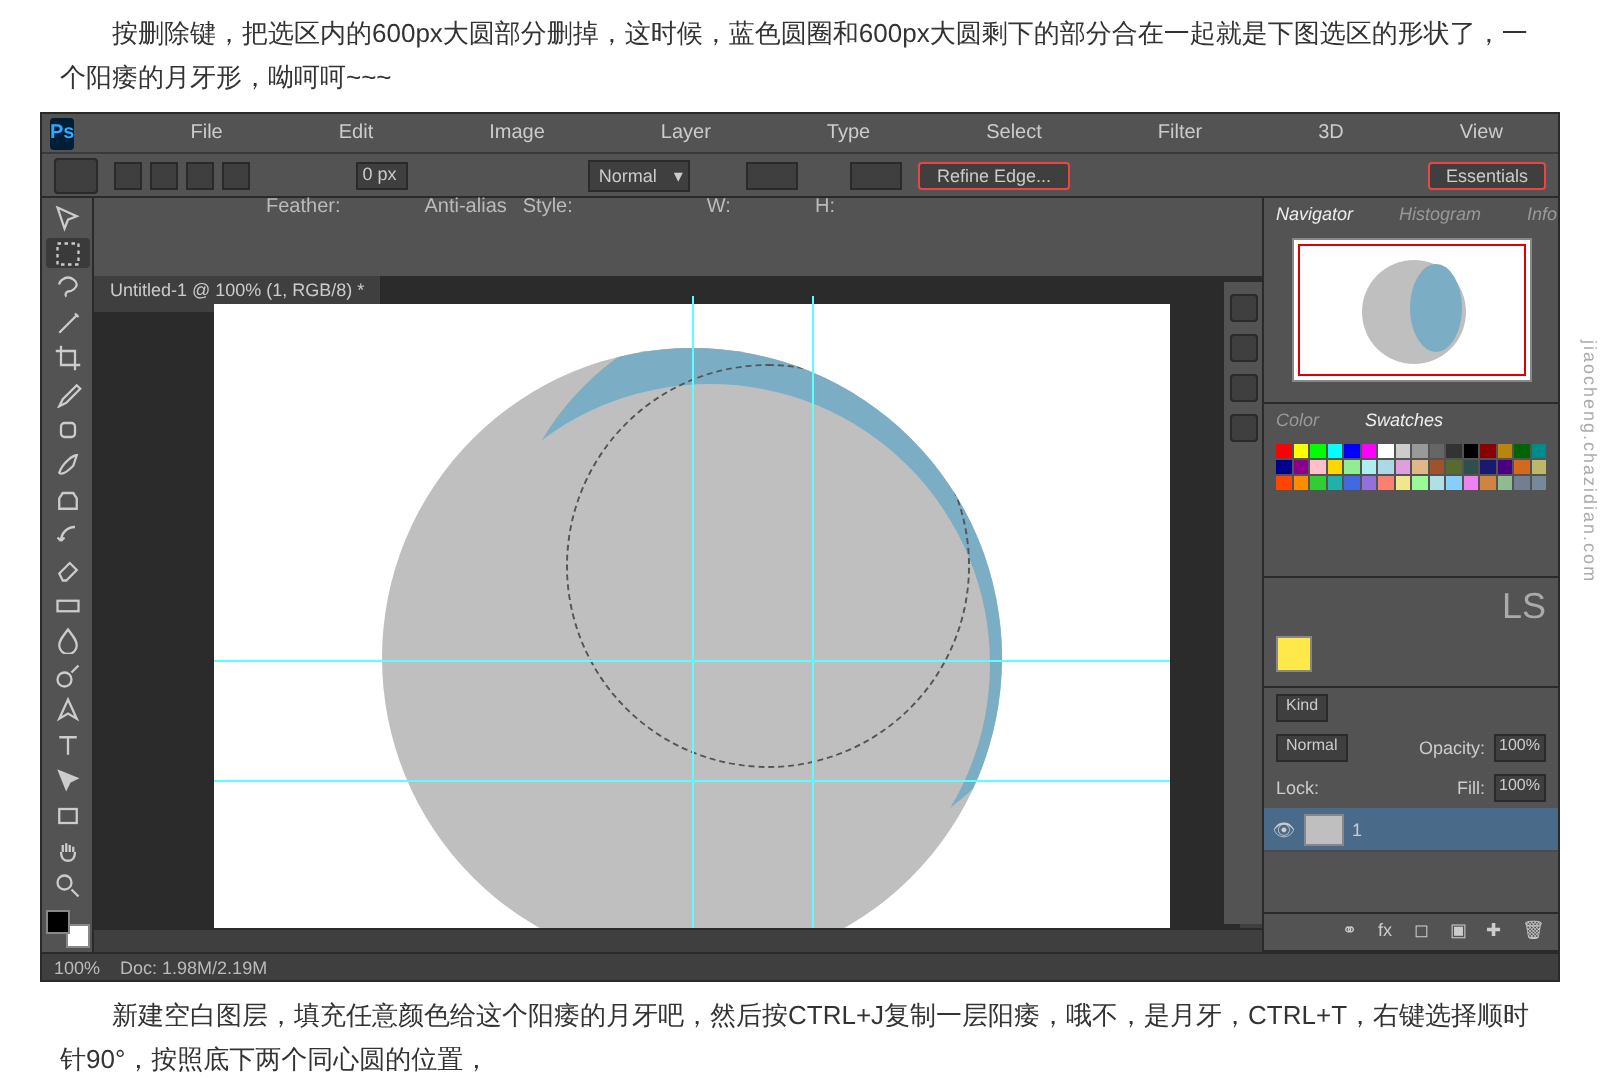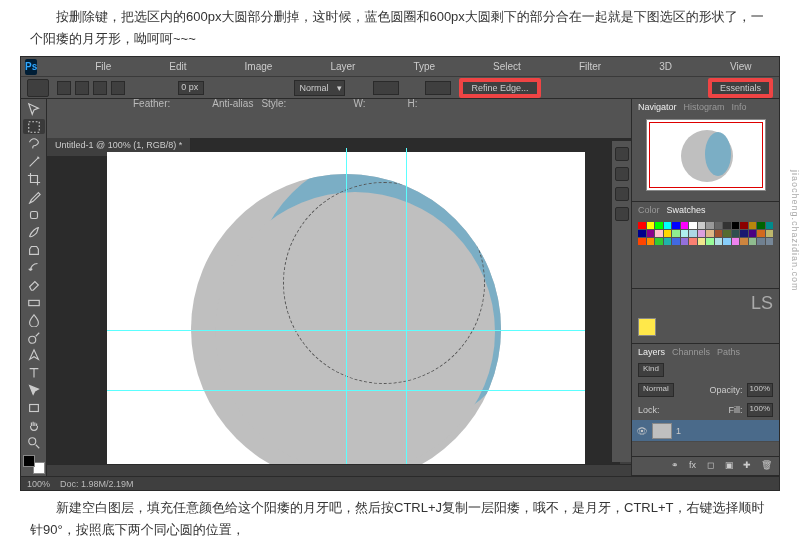--- a/index.html
+++ b/index.html
@@ -14,21 +14,21 @@
   .menu-item { cursor: default; padding-left: 48px; }
   
   .optionsbar { height: 22px; background: #535353; display: flex; align-items: center; gap: 8px; padding: 0 6px; border-bottom: 1px solid #2a2a2a; }
   .opt-icon { width: 22px; height: 18px; background: #3f3f3f; border: 1px solid #2a2a2a; border-radius: 2px; }
   .opt-segment { display: flex; gap: 4px; }
   .opt-square { width: 14px; height: 14px; background: #3f3f3f; border: 1px solid #2a2a2a; }
   .opt-label { color: #bbb; margin-top: 31px; }
   .opt-input { width: 26px; height: 14px; background: #3f3f3f; border: 1px solid #2a2a2a; color: #ccc; font-size: 9px; padding: 0 2px; }
   .opt-select { height: 16px; background: #3f3f3f; border: 1px solid #2a2a2a; color: #ccc; font-size: 9px; padding: 0 16px 0 4px; display: flex; align-items: center; position: relative; }
   .opt-select::after { content: "▾"; position: absolute; right: 3px; }
-  .opt-btn { padding: 1px 8px; background: #3f3f3f; border: 4px solid #ef4444; color: #ccc; font-size: 9px; border-radius: 2px; }
+  .opt-btn { padding: 1px 8px; background: #3f3f3f; border: 1px solid #ef4444; color: #ccc; font-size: 9px; border-radius: 2px; }
   .spacer { flex: 1; }
   .window-controls { display: flex; gap: 2px; }
   .wc-btn { width: 30px; height: 14px; background: #3f3f3f; border: 1px solid #2a2a2a; display: flex; align-items: center; justify-content: center; font-size: 8px; }
   
   .main { position: absolute; top: 42px; left: 0; right: 0; bottom: 14px; display: flex; }
   
   .toolbar { width: 26px; background: #535353; border-right: 1px solid #2a2a2a; padding: 2px 0; display: flex; flex-direction: column; align-items: center; gap: 2px; }
   .tool { width: 22px; height: 18px; display: flex; align-items: center; justify-content: center; border-radius: 2px; color: #ccc; }
   .tool.active { background: #3a3a3a; }
   .tool svg { width: 14px; height: 14px; stroke: #ccc; fill: none; stroke-width: 1.3; }
@@ -53,21 +53,21 @@
   .guide-h.g1 { top: 178px; }
   .guide-h.g2 { top: 238px; }
   
   .scrollbar-h { position: absolute; bottom: 0; left: 0; right: 0; height: 12px; background: #3f3f3f; border-top: 1px solid #2a2a2a; }
   .scrollbar-v { position: absolute; top: 18px; right: 0; bottom: 12px; width: 12px; background: #3f3f3f; border-left: 1px solid #2a2a2a; }
   
   .rightcol { width: 148px; background: #535353; border-left: 1px solid #2a2a2a; display: flex; flex-direction: column; }
   .iconstrip { position: absolute; top: 42px; right: 148px; width: 20px; bottom: 14px; background: #535353; border-left: 1px solid #2a2a2a; display: flex; flex-direction: column; align-items: center; padding-top: 6px; gap: 6px; }
   .iconstrip .ic { width: 14px; height: 14px; background: #3f3f3f; border: 1px solid #2a2a2a; border-radius: 2px; }
   .panel { border-bottom: 1px solid #2a2a2a; }
-  .panel-tabs { display: flex; gap: 7px; padding: 3px 6px; font-size: 9px; color: #999; }
+  .panel-tabs { display: flex; gap: 23px; padding: 3px 6px; font-size: 9px; color: #999; font-style: italic; }
   .panel-tabs .active { color: #eee; }
   .navigator-body { height: 86px; position: relative; padding: 4px; }
   .nav-thumb { width: 120px; height: 72px; background: #fff; margin: 0 auto; border: 1px solid #888; position: relative; }
   .nav-thumb .mini-circle { position: absolute; width: 52px; height: 52px; border-radius: 50%; background: #bfbfbf; left: 34px; top: 10px; }
   .nav-thumb .mini-blue { position: absolute; width: 26px; height: 44px; border-radius: 50% / 50%; background: #7baec5; left: 58px; top: 12px; }
   .nav-thumb .viewbox { position: absolute; inset: 2px; border: 1px solid #d00; }
   .swatches-body { height: 70px; padding: 4px 6px; }
   .swatch-grid { display: grid; grid-template-columns: repeat(16, 1fr); gap: 1px; width: 100%; max-width: 136px; }
   .swatch-grid div { height: 7px; }
   .libraries-body { height: 54px; position: relative; padding: 4px 6px; font-size: 9px; color: #999; display:flex; flex-direction:column; gap:4px;text-align:right;}
@@ -357,25 +357,20 @@
       <div class="panel">
         <div class="libraries-body">
           <div class="lib-big">LS</div>
           <div class="lib-row">
                 <div class="lib-sq"></div>
               </div>
         </div>
       </div>
 
       <div class="panel layers-body" style="flex:1;">
-        <div class="panel-tabs">
-          <span class="active">Layers</span>
-          <span>Channels</span>
-          <span>Paths</span>
-        </div>
         <div class="layers-controls">
           <span class="se" style="padding:0 4px">Kind</span>
         </div>
         <div class="layers-controls">
           <span class="se" style="padding:0 4px">Normal</span>
           <div class="spacer"></div>
           <span>Opacity:</span>
           <span class="se" style="padding:0 2px">100%</span>
         </div>
         <div class="layers-controls">

